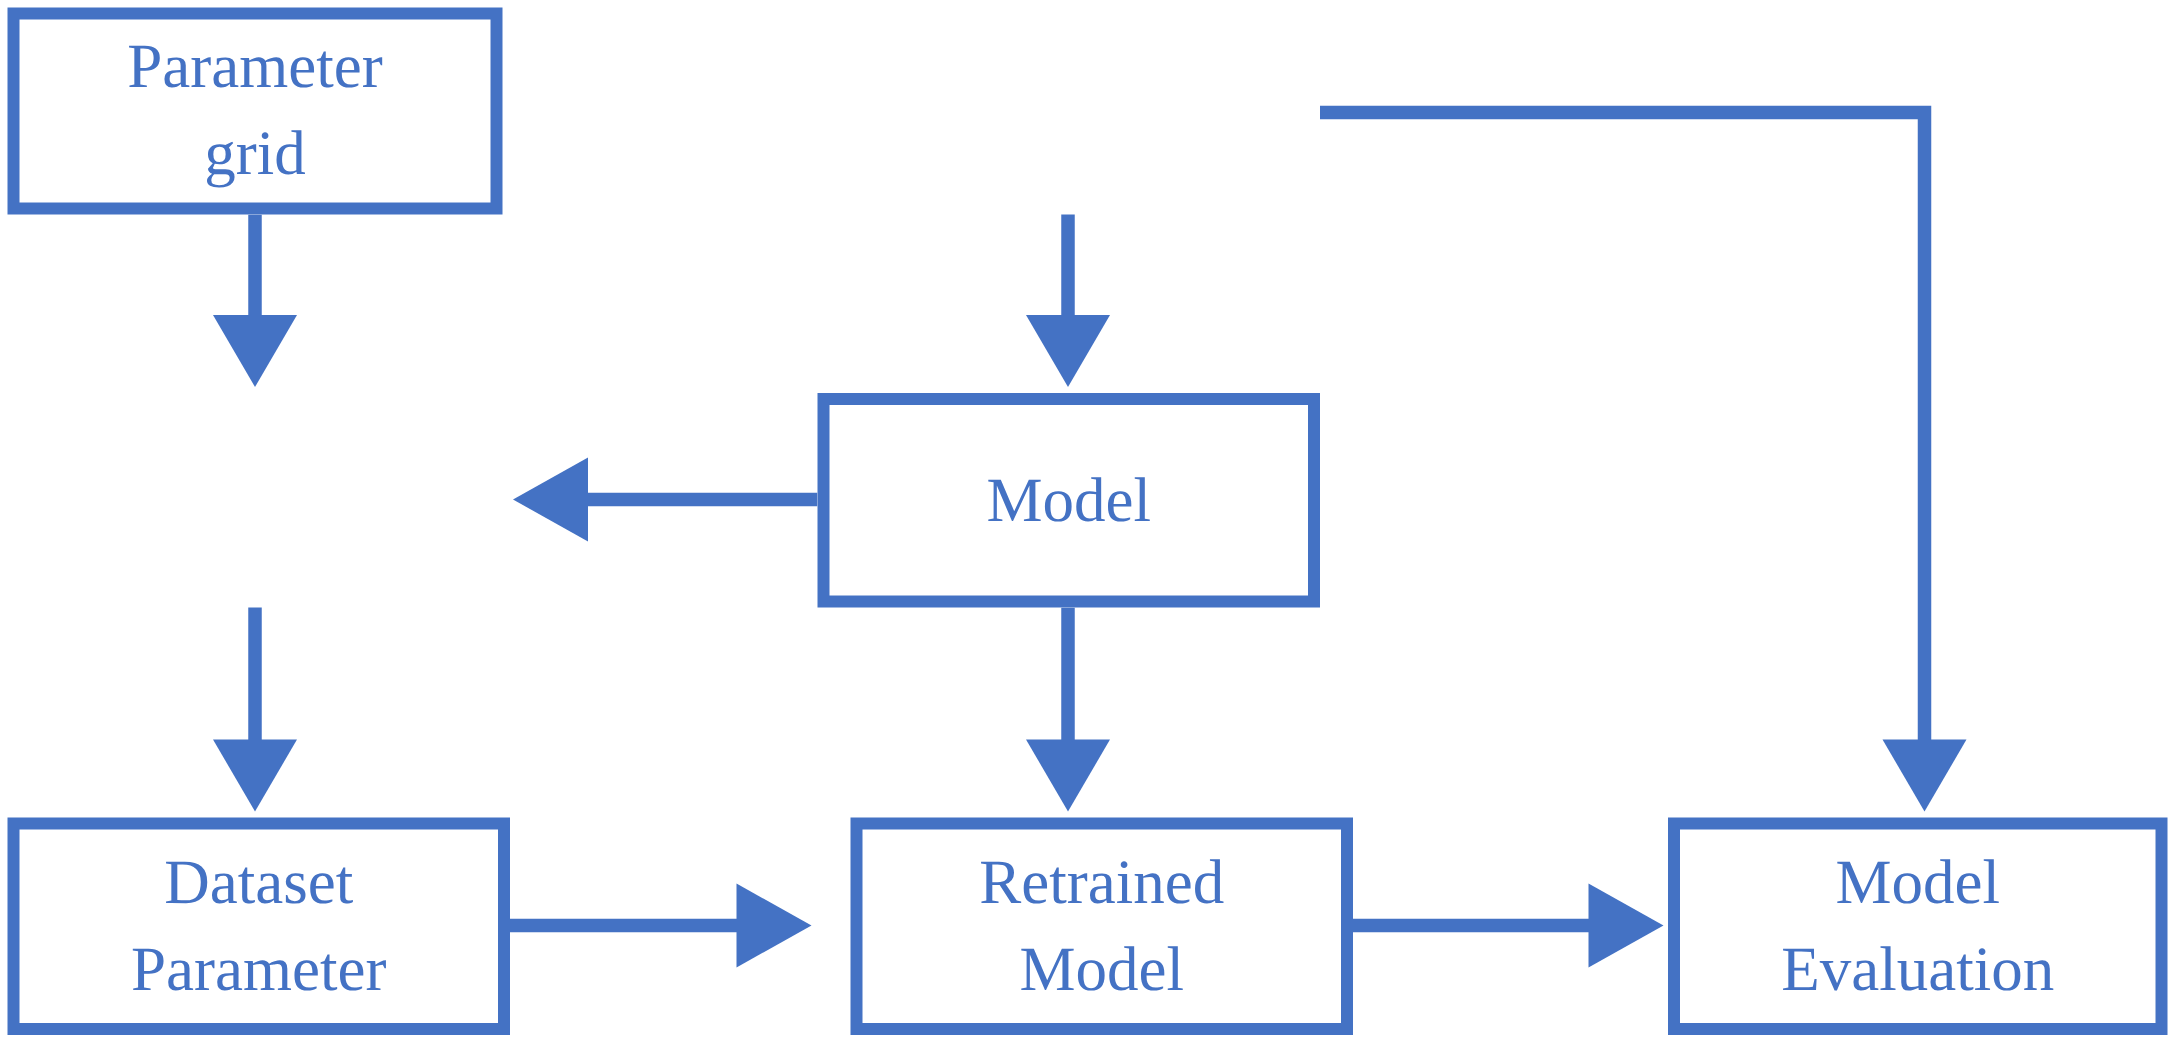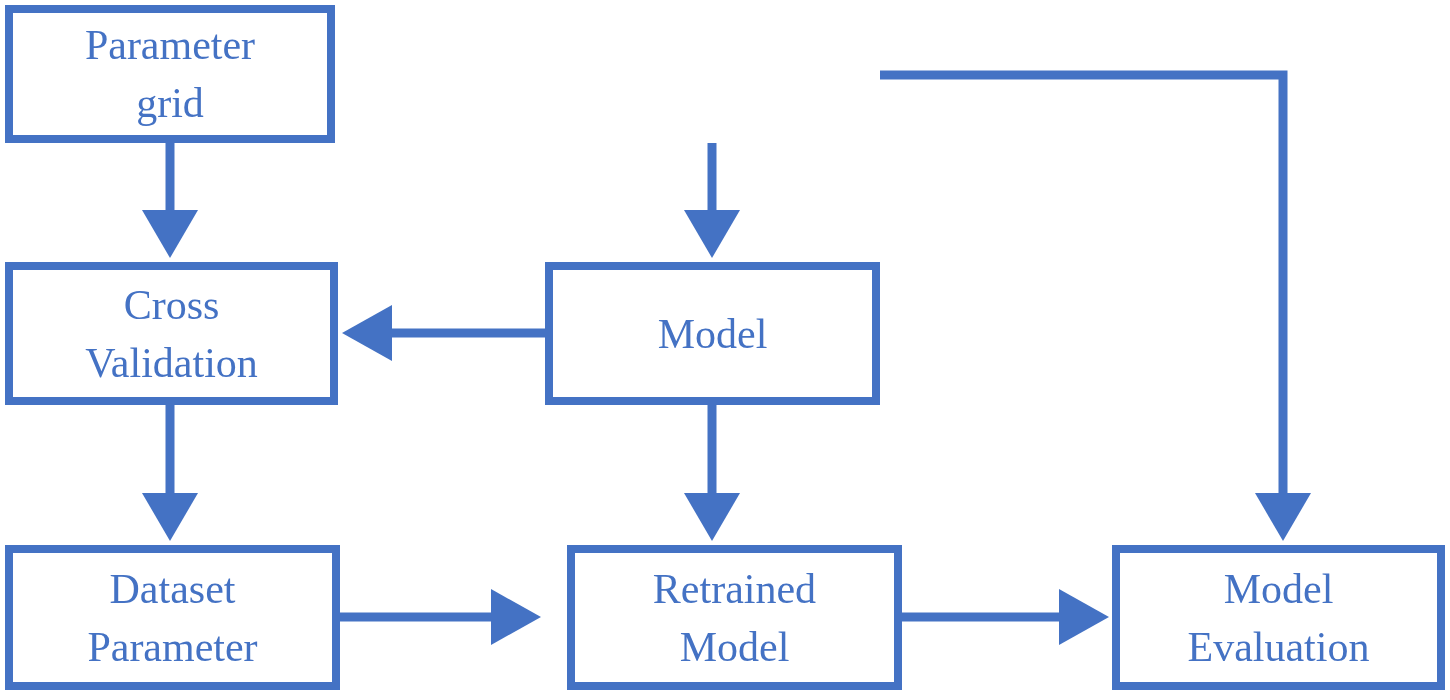--- a/index.html
+++ b/index.html
@@ -76,22 +76,20 @@
 
       <path d="M 880 75 H 1283 V 496" fill="none"></path>
       <polygon points="1255,493 1311,493 1283,541" stroke="none"></polygon>
     </g>
   </svg>
 
   <div class="node" id="node-parameter-grid">Parameter
 grid</div>
 
 
-  <div class="node" id="node-cross-validation">Cross
-Validation</div>
 
   <div class="node" id="node-model">Model</div>
 
   <div class="node" id="node-optimal-parameter">Dataset
 Parameter</div>
 
   <div class="node" id="node-retrained-model">Retrained
 Model</div>
 
   <div class="node" id="node-model-evaluation">Model

